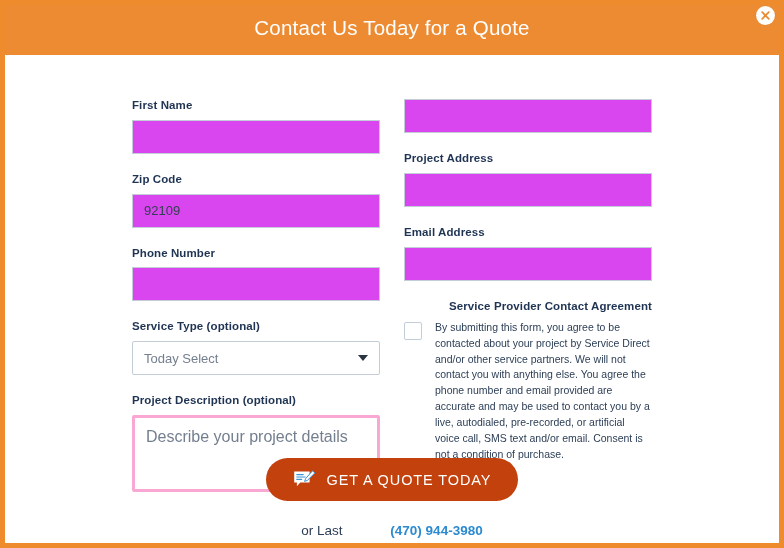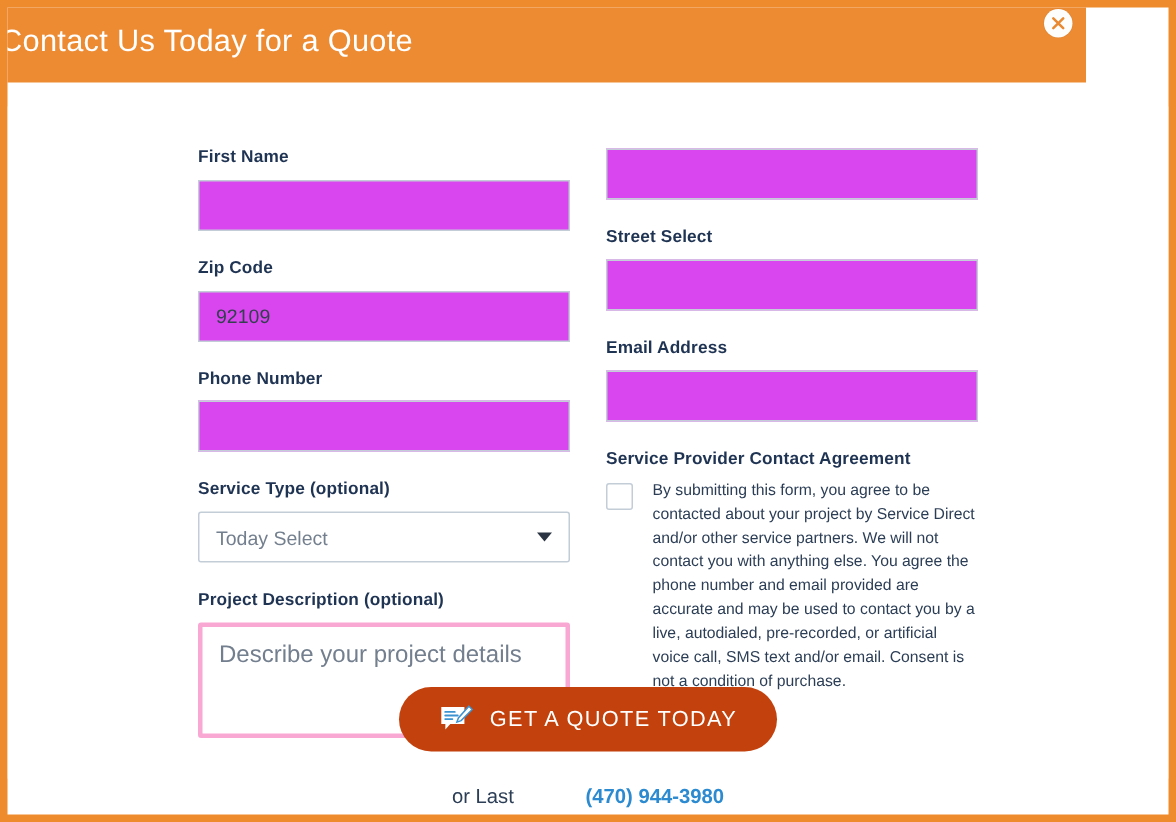--- a/index.html
+++ b/index.html
@@ -20,26 +20,26 @@
     box-sizing: border-box;
     border: 5px solid #ee8b2d;
     background: #ffffff;
     overflow: hidden;
   }
   
   .modal-header {
     position: absolute;
     left: -5px;
     top: -5px;
-    width: 724px;
+    width: 784px;
     height: 55px;
     background: #ed8b33;
     display: flex;
     align-items: center;
-    justify-content: flex-start;
+    justify-content: center;
   }
   .modal-title {
     color: #ffffff;
     font-size: 20.5px;
     font-weight: 400;
     letter-spacing: 0.2px;
     line-height: 1;
     text-align: center;
     padding-top: 2px;
   }
@@ -174,20 +174,21 @@
   }
 
   
   .agreement-label {
     display: block;
     color: #1f3353;
     font-size: 11.5px;
     font-weight: bold;
     margin-bottom: 8px;
     letter-spacing: 0.1px;
+    text-align: right;
   }
   .agreement-row {
     display: flex;
     align-items: flex-start;
   }
   .agreement-checkbox {
     box-sizing: border-box;
     flex: 0 0 auto;
     width: 18px;
     height: 18px;
@@ -302,21 +303,21 @@
 
       </div>
 
       <div class="col-right">
 
         <div class="field">
           <input class="text-input" type="text" value="" style="">
         </div>
 
         <div class="field">
-          <label class="field-label">Street Select</label>
+          <label class="field-label">Project Address</label>
           <input class="text-input" type="text" value="" style="">
         </div>
 
         <div class="field">
           <label class="field-label">Email Address</label>
           <input class="text-input" type="text" value="" style="">
         </div>
 
         <div class="field">
           <label class="agreement-label">Service Provider Contact Agreement</label>

